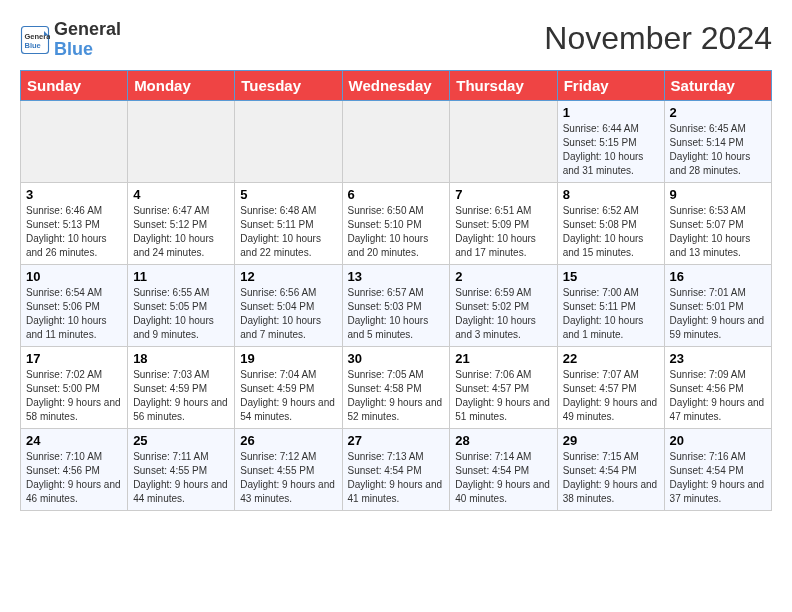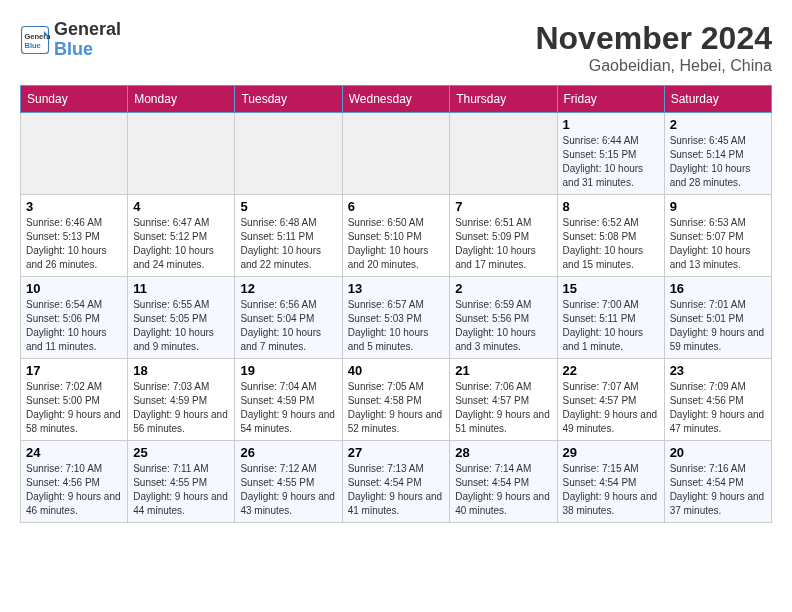--- a/index.html
+++ b/index.html
@@ -32,39 +32,39 @@
     .logo-icon {
       width: 30px;
       height: 30px;
       margin-right: 4px;
     }
     .title-area {
       text-align: right;
     }
     .month-title {
       font-size: 32px;
-      font-weight: bold;
+      font-weight: normal;
       color: #333;
     }
     .location-title {
       font-size: 16px;
       color: #555;
     }
     .calendar-table {
       width: 100%;
       border-collapse: collapse;
       font-size: 11px;
     }
     .calendar-table thead tr th {
-      background-color: #be185d;
+      background-color: #ef4444;
       color: #fff;
       text-align: left;
       padding: 6px 6px;
-      font-size: 12px;
-      font-weight: normal;
+      font-size: 15px;
+      font-weight: bold;
       border: 1px solid #5a9ad4;
     }
     .calendar-table tbody tr td {
       border: 1px solid #ccc;
       vertical-align: top;
       padding: 4px 5px;
       width: 108px;
       height: 80px;
       background: #fff;
     }
@@ -101,21 +101,20 @@
       <polygon points="32,8 38,14 32,14" fill="#3a7abf"></polygon>
     </svg>
     <div>
       <div class="logo-text">
         General<br><span>Blue</span>
       </div>
     </div>
   </div>
   <div class="title-area">
     <div class="month-title">November 2024</div>
-    <div class="location-title">Gaobeidian, Hebei, China</div>
   </div>
 </div>
 
 <table class="calendar-table">
   <thead>
     <tr>
     <th>Sunday</th>
         <th>Monday</th>
         <th>Tuesday</th>
         <th>Wednesday</th>
@@ -222,21 +221,21 @@
         <td>
           <span class="day-number">13</span>
           <div class="day-info">Sunrise: 6:57 AM
 Sunset: 5:03 PM
 Daylight: 10 hours
 and 5 minutes.</div>
         </td>
         <td>
           <span class="day-number">2</span>
           <div class="day-info">Sunrise: 6:59 AM
-Sunset: 5:56 PM
+Sunset: 5:02 PM
 Daylight: 10 hours
 and 3 minutes.</div>
         </td>
         <td>
           <span class="day-number">15</span>
           <div class="day-info">Sunrise: 7:00 AM
 Sunset: 5:11 PM
 Daylight: 10 hours
 and 1 minute.</div>
         </td>
@@ -264,21 +263,21 @@
 and 56 minutes.</div>
         </td>
         <td>
           <span class="day-number">19</span>
           <div class="day-info">Sunrise: 7:04 AM
 Sunset: 4:59 PM
 Daylight: 9 hours
 and 54 minutes.</div>
         </td>
         <td>
-          <span class="day-number">40</span>
+          <span class="day-number">30</span>
           <div class="day-info">Sunrise: 7:05 AM
 Sunset: 4:58 PM
 Daylight: 9 hours
 and 52 minutes.</div>
         </td>
         <td>
           <span class="day-number">21</span>
           <div class="day-info">Sunrise: 7:06 AM
 Sunset: 4:57 PM
 Daylight: 9 hours

